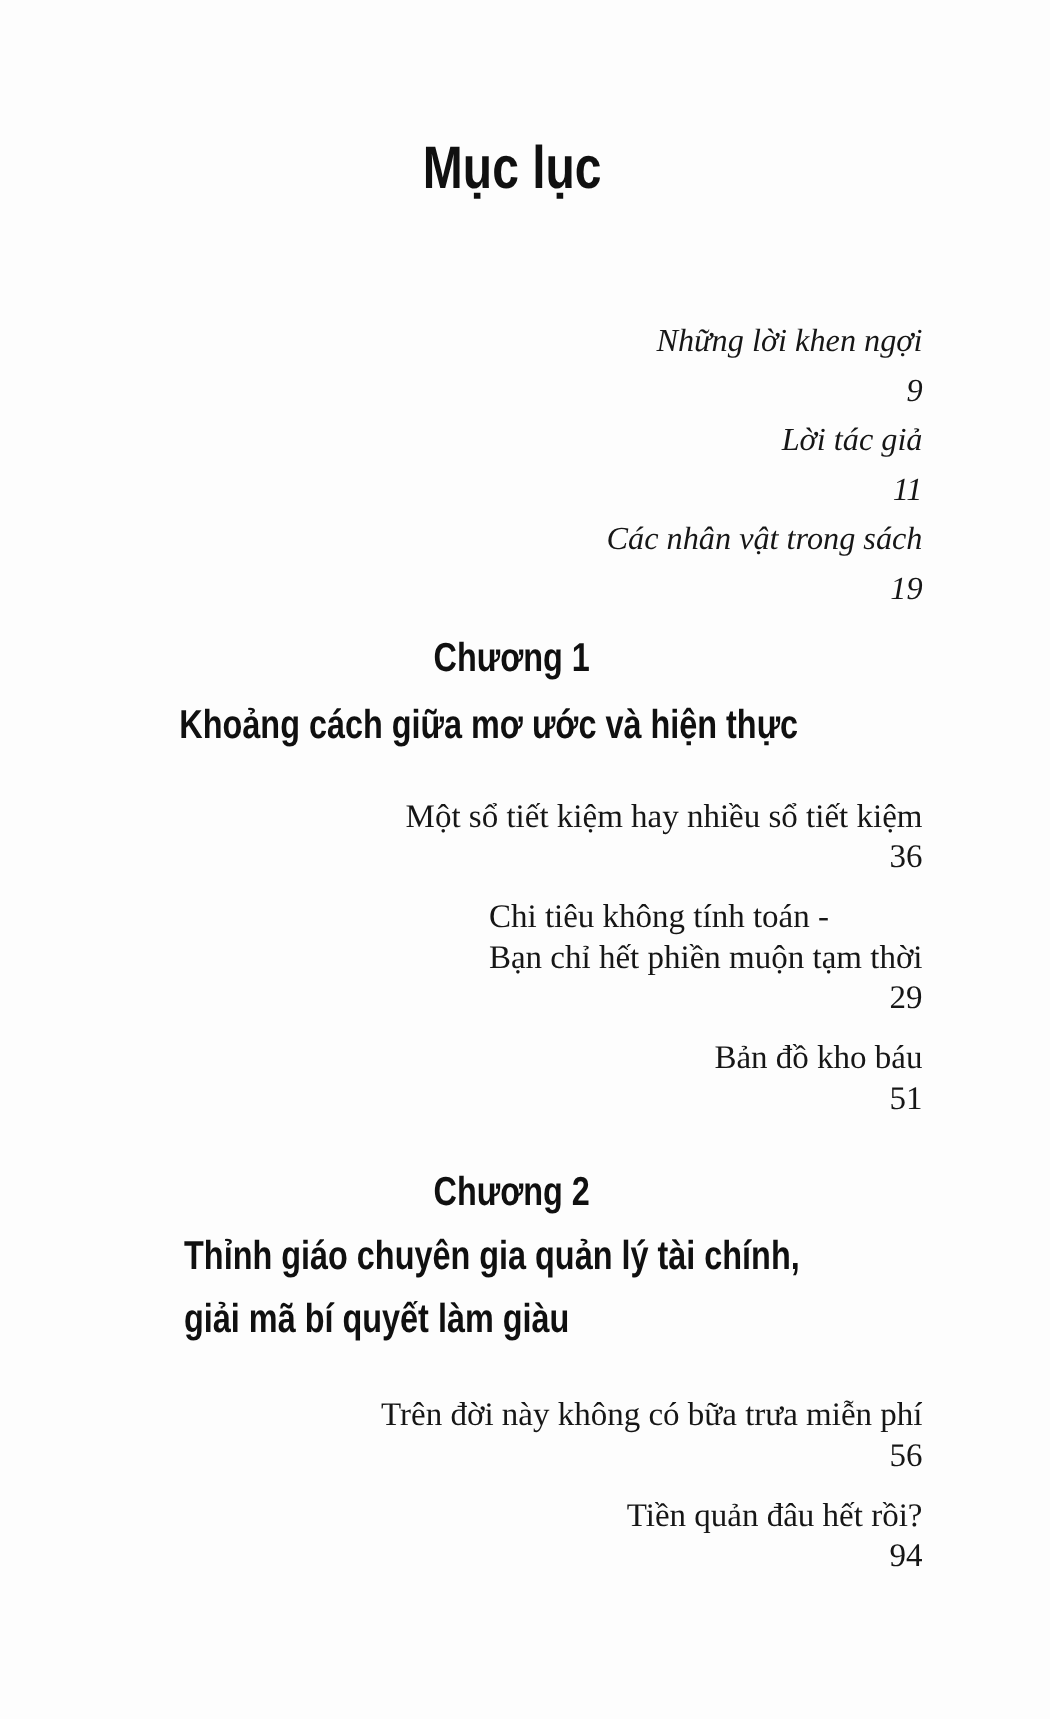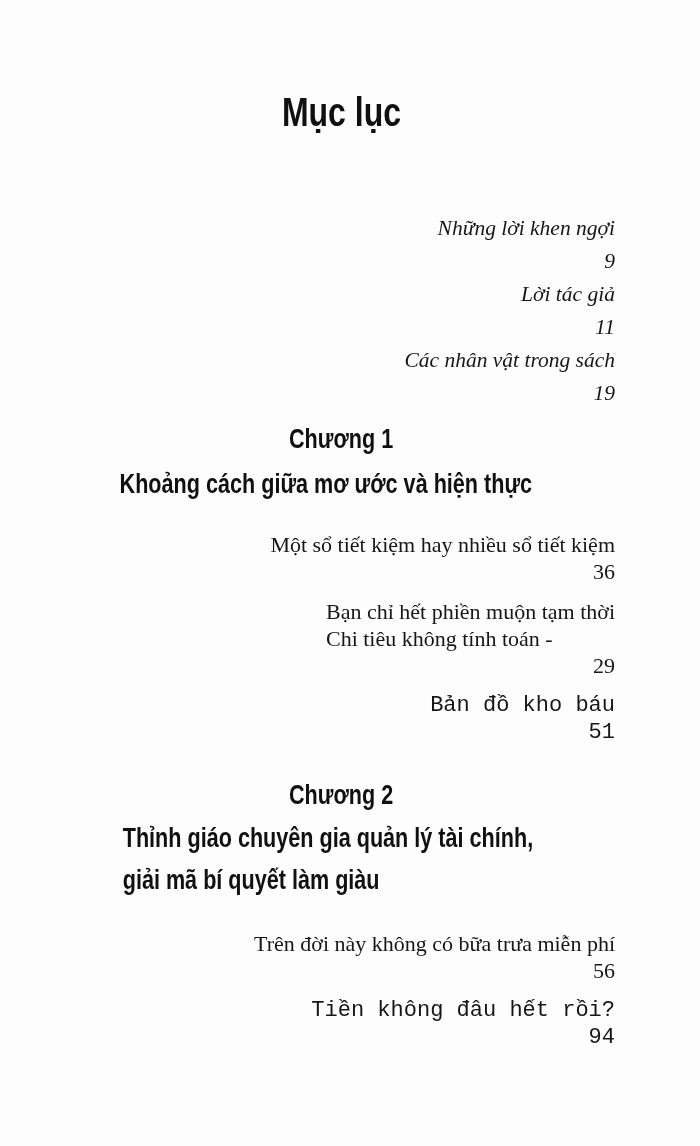--- a/index.html
+++ b/index.html
@@ -81,21 +81,21 @@
   .ch2-heading { margin-top: 36px; }
   .ch2-title   { margin-top: 9px; }
   .ch2-items   { margin-top: 29px; }
 
   
   .items .toc-row {
     line-height: 27px;
     font-size: 22px;
     margin-bottom: 13px;
   }
-  .items .toc-row:last-child { margin-bottom: 0; font-family: Liberation Mono, monospace; }
+  .items .toc-row:last-child { margin-bottom: 0; }
 </style>
 </head>
 <body>
 
 <div class="page">
   <div class="content">
 
     <h1 class="page-title"><span class="condensed">Mục lục</span></h1>
 
     <div class="front-list">
@@ -116,22 +116,22 @@
     <div class="chapter-heading ch1-heading"><span class="condensed">Chương 1</span></div>
     <div class="chapter-title ch1-title"><span class="condensed">Khoảng cách giữa mơ ước và hiện thực</span></div>
 
     <div class="items ch1-items">
       <div class="toc-row">
         <span class="toc-label">Một sổ tiết kiệm hay nhiều sổ tiết kiệm</span>
         <span class="toc-page">36</span>
       </div>
       <div class="toc-row">
         <span class="toc-label">
+          <span style="display:block">Chi tiêu không tính toán -</span>
           <span style="display:block">Bạn chỉ hết phiền muộn tạm thời</span>
-          <span style="display:block">Chi tiêu không tính toán -</span>
         </span>
         <span class="toc-page">29</span>
       </div>
       <div class="toc-row">
         <span class="toc-label">Bản đồ kho báu</span>
         <span class="toc-page">51</span>
       </div>
     </div>
 
     <div class="chapter-heading ch2-heading"><span class="condensed">Chương 2</span></div>
@@ -139,20 +139,20 @@
       <span class="condensed" style="display:block">Thỉnh giáo chuyên gia quản lý tài chính,</span>
       <span class="condensed" style="display:block">giải mã bí quyết làm giàu</span>
     </div>
 
     <div class="items ch2-items">
       <div class="toc-row">
         <span class="toc-label">Trên đời này không có bữa trưa miễn phí</span>
         <span class="toc-page">56</span>
       </div>
       <div class="toc-row">
-        <span class="toc-label">Tiền không đâu hết rồi?</span>
+        <span class="toc-label">Tiền quản đâu hết rồi?</span>
         <span class="toc-page">94</span>
       </div>
     </div>
 
   </div>
 
 </div>
 
 </body></html>

